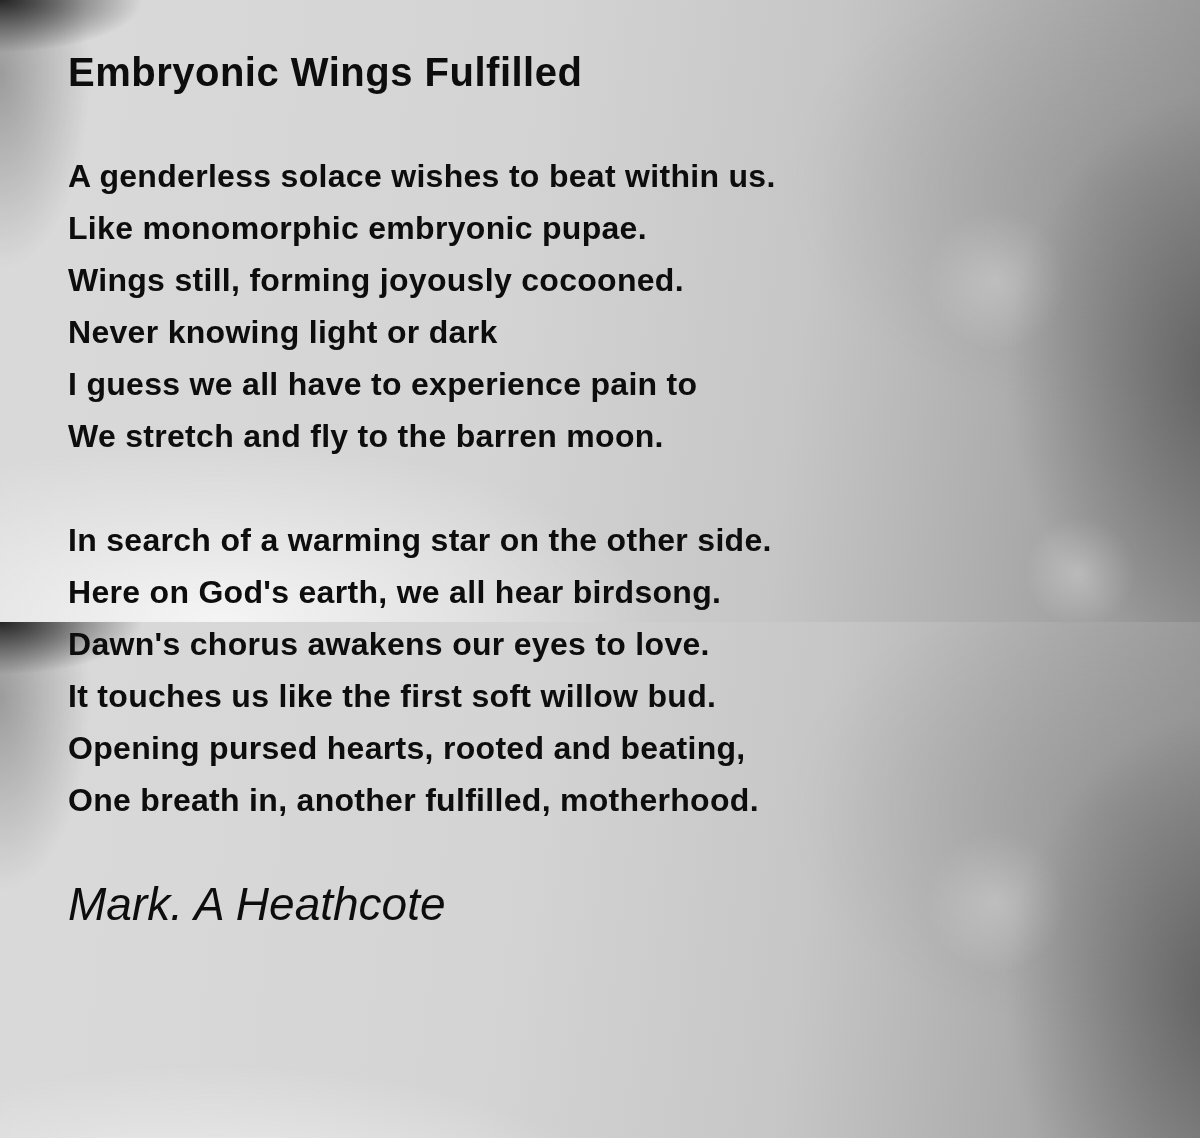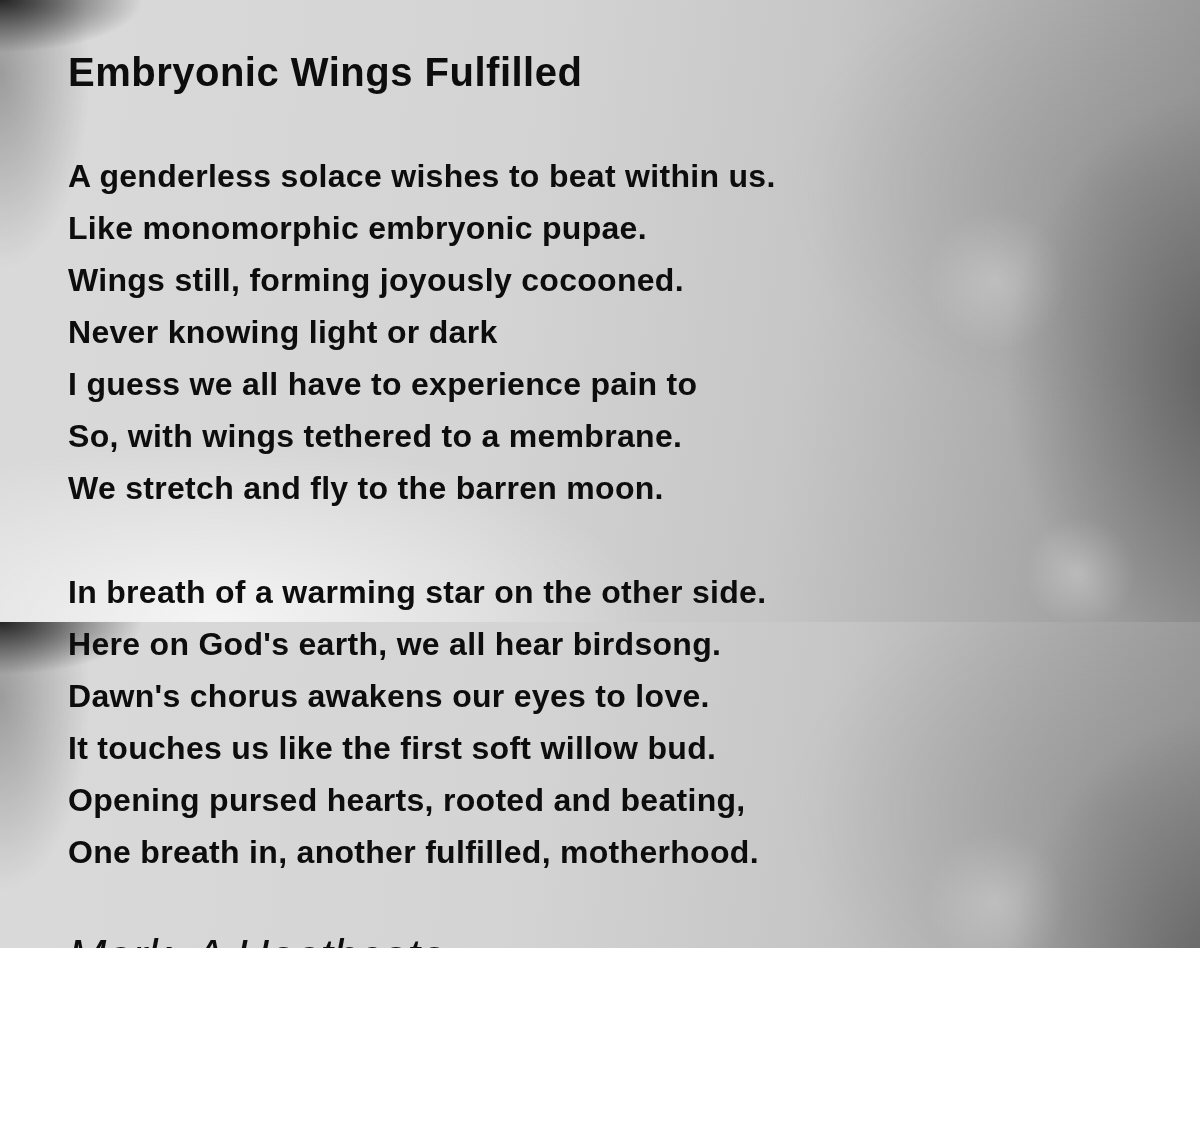--- a/index.html
+++ b/index.html
@@ -3,21 +3,21 @@
 <meta charset="utf-8">
 <style>
   html, body {
     margin: 0;
     padding: 0;
   }
 
   .page {
     position: relative;
     width: 1200px;
-    height: 948px;
+    height: 1138px;
     overflow: hidden;
     font-family: "Liberation Sans", sans-serif;
     color: #0d0d0d;
     background-color: #cfcfcf;
     
     background-image:
       radial-gradient(ellipse 190px 70px at 0% 0%, rgba(18,18,18,0.88) 0%, rgba(18,18,18,0) 75%),
       radial-gradient(ellipse 120px 260px at 0% 12%, rgba(40,40,40,0.35) 0%, rgba(40,40,40,0) 75%),
       radial-gradient(ellipse 280px 360px at 102% 60%, rgba(55,55,55,0.55) 0%, rgba(55,55,55,0) 78%),
       radial-gradient(ellipse 420px 300px at 92% 30%, rgba(120,120,120,0.30) 0%, rgba(120,120,120,0) 75%),
@@ -68,26 +68,25 @@
   <div class="content">
 
     <h1 class="poem-title">Embryonic Wings Fulfilled</h1>
 
     <div class="stanza">
       <div class="poem-line">A genderless solace wishes to beat within us.</div>
       <div class="poem-line">Like monomorphic embryonic pupae.</div>
       <div class="poem-line">Wings still, forming joyously cocooned.</div>
       <div class="poem-line">Never knowing light or dark</div>
       <div class="poem-line">I guess we all have to experience pain to</div>
-      <div class="poem-line">So, with wings tethered to a membrane.</div>
       <div class="poem-line">We stretch and fly to the barren moon.</div>
     </div>
 
     <div class="stanza">
-      <div class="poem-line">In breath of a warming star on the other side.</div>
+      <div class="poem-line">In search of a warming star on the other side.</div>
       <div class="poem-line">Here on God's earth, we all hear birdsong.</div>
       <div class="poem-line">Dawn's chorus awakens our eyes to love.</div>
       <div class="poem-line">It touches us like the first soft willow bud.</div>
       <div class="poem-line">Opening pursed hearts, rooted and beating,</div>
       <div class="poem-line">One breath in, another fulfilled, motherhood.</div>
     </div>
 
     <div class="poem-author">Mark. A Heathcote</div>
 
   </div>

